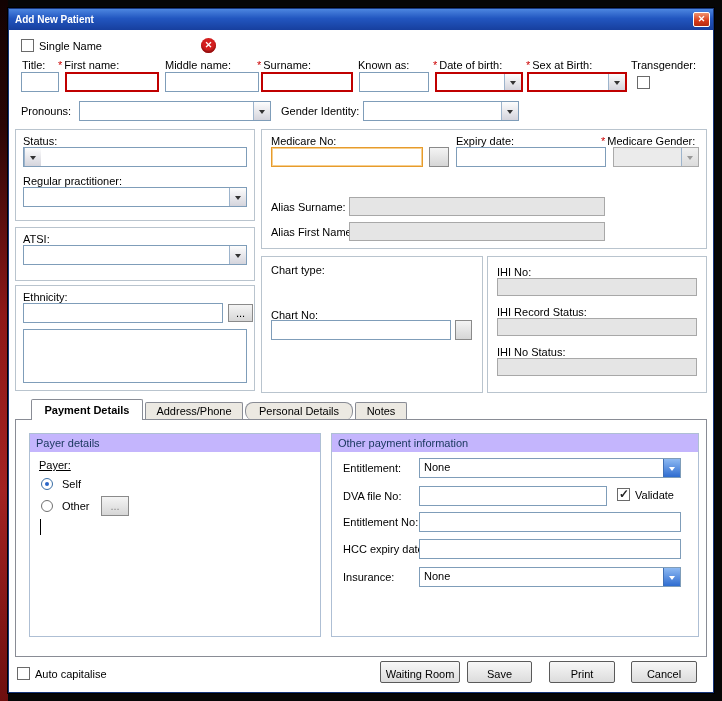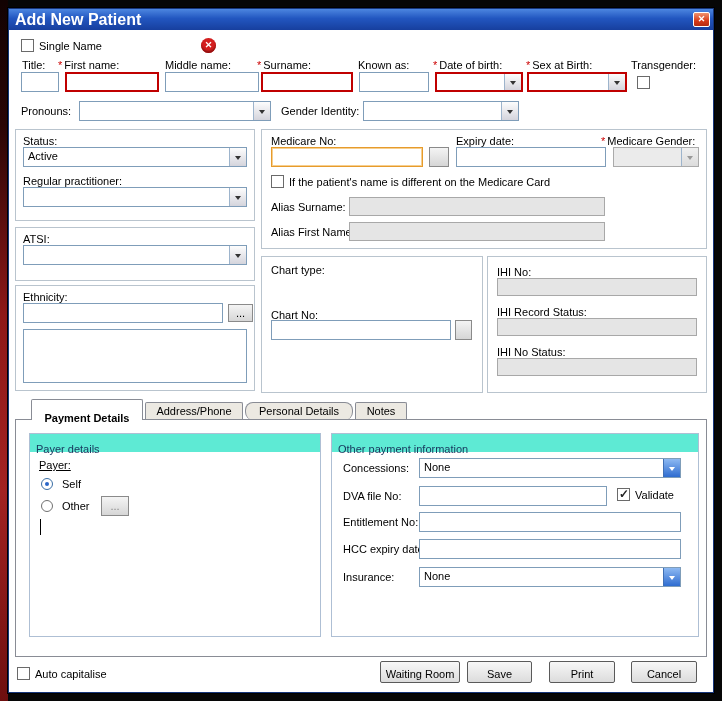--- a/index.html
+++ b/index.html
@@ -4,21 +4,21 @@
 <style>
   * { margin:0; padding:0; box-sizing:border-box; }
   html,body { width:722px; height:701px; }
   body { background:#060606; font-family:"Liberation Sans", sans-serif; font-size:11px; color:#000; position:relative; overflow:hidden; }
   .desk-left { position:absolute; left:0; top:0; width:8px; height:701px;
                background:linear-gradient(to bottom,#120202 0%,#2a0505 18%,#8e1818 45%,#a32222 70%,#6e0f0f 100%); }
   .window { position:absolute; left:8px; top:8px; width:706px; height:685px; background:#ffffff;
             border:1px solid #16357a; box-shadow:0 0 0 1px #000; }
   .titlebar { position:absolute; left:0; top:0; right:0; height:21px;
               background:linear-gradient(to bottom,#4c86e0 0%,#2256c0 45%,#173f9e 100%);
-              display:flex; align-items:center; padding-left:6px; color:#fff; font-weight:bold; font-size:16px; }
+              display:flex; align-items:center; padding-left:6px; color:#fff; font-weight:bold; font-size:10px; }
   .close-btn { position:absolute; right:3px; top:3px; width:17px; height:15px; cursor:default;
                background:linear-gradient(to bottom,#f0926e,#d83a18 60%,#b52c10); border:1px solid #fff; border-radius:2px;
                color:#fff; font-size:9px; line-height:13px; text-align:center; font-weight:bold; }
   .lbl { position:absolute; white-space:nowrap; line-height:12px; }
   .req { color:#cc0000; margin-right:2px; }
   .underline { text-decoration:underline; }
   .inp { position:absolute; height:20px; border:1px solid #7f9db9; background:#fff; font:inherit; padding:0 3px; }
   .inp.req-field { border:2px solid #c00000; }
   .inp.hl-orange { border:1px solid #e69b2c; box-shadow:inset 0 0 0 1px #f7cf8e; }
   .inp.disabled { background:#e5e5e5; border:1px solid #a8a8a8; }
@@ -29,21 +29,21 @@
                display:flex; align-items:center; justify-content:center; }
   .combo .dd::after { content:""; border:3px solid transparent; border-top:4px solid #333; margin-top:4px; }
   .combo.req-field { border:2px solid #c00000; }
   .combo.disabled { background:#ebebeb; border:1px solid #aaa; }
   .combo.disabled .dd { background:linear-gradient(to bottom,#f0f0f0,#dcdcdc); }
   .combo.disabled .dd::after { border-top-color:#999; }
   .combo.blue .dd { background:linear-gradient(to bottom,#8db9f2,#2e6cd0); border-left:1px solid #3f6fb5; }
   .combo.blue .dd::after { border-top-color:#fff; }
   .grp { position:absolute; border:1px solid #b9c4ce; background:#fff; }
   .grp.blue { border:1px solid #aebfd4; }
-  .ghead { position:absolute; left:0; top:0; right:0; height:18px; background:#5eead4; color:#17365c; padding:9px 6px 0 6px; }
+  .ghead { position:absolute; left:0; top:0; right:0; height:18px; background:#c4b5fd; color:#17365c; padding:3px 6px 0 6px; }
   .chk { position:absolute; display:flex; align-items:center; gap:5px; white-space:nowrap; }
   .chk .box { width:13px; height:13px; border:1px solid #6a6a6a; background:#fff; flex:0 0 auto; position:relative; }
   .chk .box.checked::after { content:"\2713"; position:absolute; left:1px; top:-2px; font-size:12px; font-weight:bold; color:#222; }
   .radio { position:absolute; display:flex; align-items:center; gap:9px; white-space:nowrap; }
   .radio .circ { width:12px; height:12px; border:1px solid #707070; border-radius:50%; background:#fff; position:relative; flex:0 0 auto; }
   .radio .circ.sel { border-color:#3a6ea5; }
   .radio .circ.sel::after { content:""; position:absolute; left:3px; top:3px; width:4px; height:4px; border-radius:50%; background:#2a66c8; }
   .btn { position:absolute; height:22px; background:linear-gradient(to bottom,#f7f7f7,#dcdcdc); border:1px solid #5a5a5a;
          border-radius:2px; font:inherit; text-align:center; padding-top:3px; cursor:default; }
   .smallbtn { position:absolute; background:linear-gradient(to bottom,#f4f4f4,#d6d6d6); border:1px solid #8a8a8a;
@@ -112,21 +112,20 @@
   </div>
   <div class="lbl" style="left:272px;top:96px;"><span>Gender Identity:</span></div>
   <div class="combo" style="left:354px;top:92px;width:156px;">
     <span class="val"></span>
       <span class="dd"></span>
   </div>
 
   <div class="grp" style="left:6px;top:120px;width:240px;height:92px;"></div>
   <div class="lbl" style="left:14px;top:126px;"><span>Status:</span></div>
   <div class="combo" style="left:14px;top:138px;width:224px;">
-    <span class="val">Active</span>
       <span class="dd"></span>
   </div>
   <div class="lbl" style="left:14px;top:166px;"><span>Regular practitioner:</span></div>
   <div class="combo" style="left:14px;top:178px;width:224px;">
     <span class="val"></span>
       <span class="dd"></span>
   </div>
 
   <div class="grp" style="left:6px;top:218px;width:240px;height:54px;"></div>
   <div class="lbl" style="left:14px;top:224px;text-align:center;"><span>ATSI:</span></div>
@@ -145,44 +144,40 @@
   <div class="lbl" style="left:262px;top:126px;"><span>Medicare No:</span></div>
   <input class="inp hl-orange" style="left: 262px; top: 138px; width: 152px;">
   <button class="smallbtn" style="left:420px;top:138px;width:20px;height:20px;"></button>
   <div class="lbl" style="left:447px;top:126px;"><span>Expiry date:</span></div>
   <input class="inp" style="left: 447px; top: 138px; width: 150px;">
   <div class="lbl" style="left:592px;top:126px;"><span class="req">*</span><span>Medicare Gender:</span></div>
   <div class="combo disabled" style="left:604px;top:138px;width:86px;">
     <span class="val"></span>
       <span class="dd"></span>
   </div>
-  <div class="chk" style="left:262px;top:166px;">
-    <span class="box"></span>
-    <span>If the patient's name is different on the Medicare Card</span>
-  </div>
   <div class="lbl" style="left:262px;top:192px;"><span>Alias Surname:</span></div>
   <input class="inp disabled" style="left: 340px; top: 188px; width: 256px; height: 19px;">
   <div class="lbl" style="left:262px;top:217px;"><span>Alias First Name:</span></div>
   <input class="inp disabled" style="left: 340px; top: 213px; width: 256px; height: 19px;">
 
   <div class="grp" style="left:252px;top:247px;width:222px;height:137px;"></div>
   <div class="lbl" style="left:262px;top:255px;"><span>Chart type:</span></div>
   <div class="lbl" style="left:262px;top:300px;"><span>Chart No:</span></div>
   <input class="inp" style="left: 262px; top: 311px; width: 180px;">
   <button class="smallbtn" style="left:446px;top:311px;width:17px;height:20px;"></button>
 
   <div class="grp" style="left:478px;top:247px;width:220px;height:137px;"></div>
   <div class="lbl" style="left:488px;top:257px;"><span>IHI No:</span></div>
   <input class="inp disabled" style="left: 488px; top: 269px; width: 200px; height: 18px;">
   <div class="lbl" style="left:488px;top:297px;"><span>IHI Record Status:</span></div>
   <input class="inp disabled" style="left: 488px; top: 309px; width: 200px; height: 18px;">
   <div class="lbl" style="left:488px;top:337px;"><span>IHI No Status:</span></div>
   <input class="inp disabled" style="left: 488px; top: 349px; width: 200px; height: 18px;">
 
-  <div class="tab active" style="left:22px;top:390px;width:112px;height:21px;padding-top:12px;">Payment Details</div>
+  <div class="tab active" style="left:22px;top:390px;width:112px;height:21px;padding-top:4px;">Payment Details</div>
   <div class="tab" style="left:136px;top:393px;width:98px;height:18px;padding-top:2px;">Address/Phone</div>
   <div class="tab" style="left:236px;top:393px;width:108px;height:18px;padding-top:2px;border-radius:8px;">Personal Details</div>
   <div class="tab" style="left:346px;top:393px;width:52px;height:18px;padding-top:2px;">Notes</div>
   <div class="tabpanel" style="left:6px;top:410px;width:692px;height:238px;"></div>
 
   <div class="grp blue" style="left:20px;top:424px;width:292px;height:204px;z-index:2;">
     <div class="ghead">Payer details</div>
   </div>
   <div class="lbl underline" style="left:30px;top:450px;z-index:2;"><span>Payer:</span></div>
   <div class="radio" style="left:32px;top:469px;z-index:2;">
@@ -192,21 +187,21 @@
   <div class="radio" style="left:32px;top:491px;z-index:2;">
     <span class="circ"></span>
     <span>Other</span>
   </div>
   <button class="smallbtn" style="left:92px;top:487px;width:28px;height:20px;z-index:2;color:#888;">...</button>
   <div class="caret" style="left:31px;top:510px;z-index:2;"></div>
 
   <div class="grp blue" style="left:322px;top:424px;width:368px;height:204px;z-index:2;">
     <div class="ghead">Other payment information</div>
   </div>
-  <div class="lbl" style="left:334px;top:453px;z-index:2;"><span>Concessions:</span></div>
+  <div class="lbl" style="left:334px;top:453px;z-index:2;"><span>Entitlement:</span></div>
   <div class="combo blue" style="left:410px;top:449px;width:262px;z-index:2;">
     <span class="val">None</span>
       <span class="dd"></span>
   </div>
   <div class="lbl" style="left:334px;top:481px;z-index:2;"><span>DVA file No:</span></div>
   <input class="inp" style="left: 410px; top: 477px; width: 188px; z-index: 2;">
   <div class="chk" style="left:608px;top:479px;z-index:2;">
     <span class="box checked"></span>
     <span>Validate</span>
   </div>

